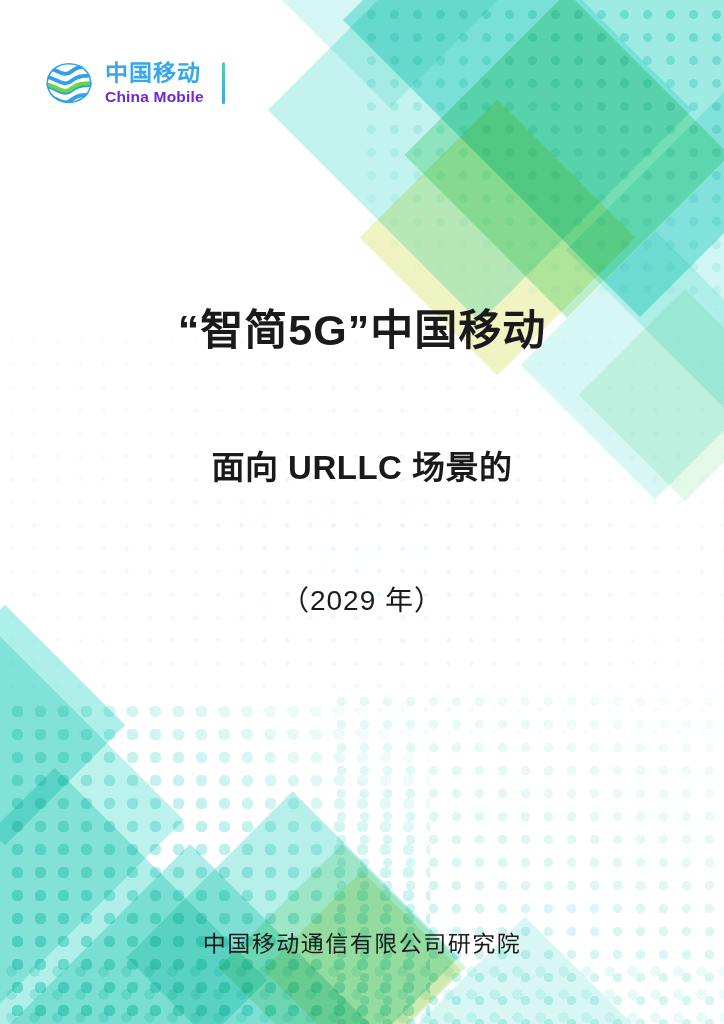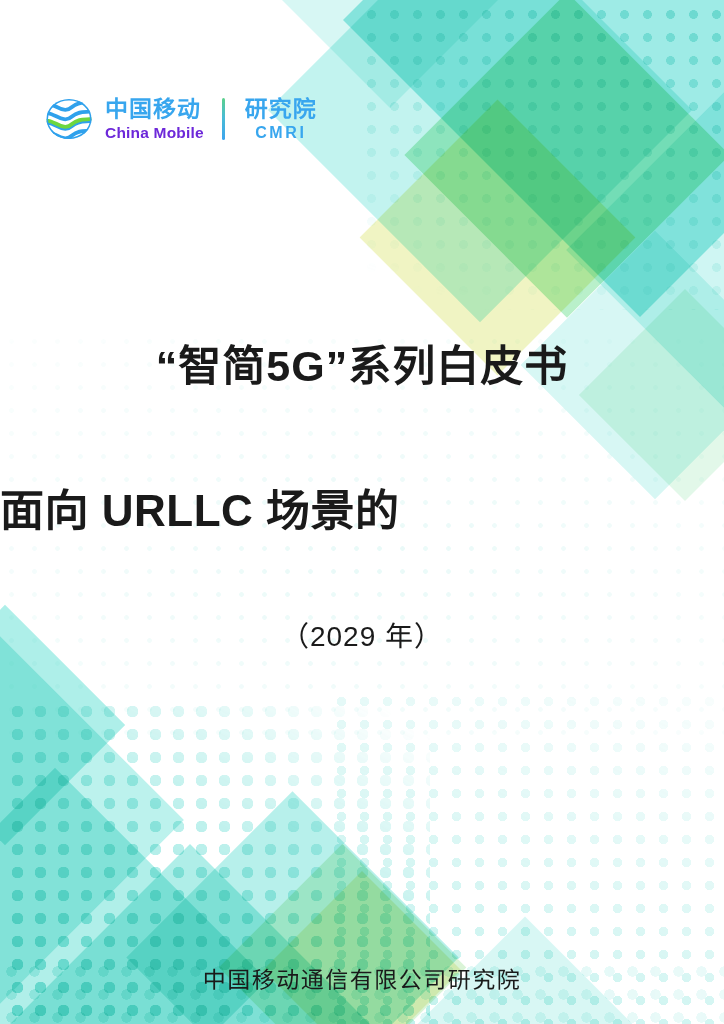--- a/index.html
+++ b/index.html
@@ -35,21 +35,20 @@
   
   .dots {
     position: absolute;
     mix-blend-mode: multiply;
   }
 
   
   .content {
     position: absolute;
     inset: 0;
-    margin-top: 36px;
   }
 
   
   .logo-block {
     position: absolute;
     left: 44px;
     top: 58px;
     display: flex;
     align-items: center;
     gap: 11px;
@@ -133,22 +132,22 @@
     letter-spacing: 1px;
     line-height: 1.15;
     white-space: nowrap;
   }
 
   .main-title {
     position: absolute;
     left: 0;
     right: 0;
     top: 447px;
-    text-align: left;
-    font-size: 44px;
+    text-align: center;
+    font-size: 33px;
     font-weight: 700;
     color: #1a1a1a;
     line-height: 1.28;
     letter-spacing: 0.5px;
   }
 
   .main-title .line {
     display: block;
     white-space: nowrap;
   }
@@ -276,27 +275,23 @@
         </g>
       </svg>
 
       <div class="logo-cn-group">
         <div class="logo-cn">中国移动</div>
         <div class="logo-en">China Mobile</div>
       </div>
 
       <div class="logo-divider"></div>
 
-      <div class="logo-inst-group">
-        <div class="logo-inst-cn">研究院</div>
-        <div class="logo-inst-en">CMRI</div>
-      </div>
     </div>
 
-    <div class="series-title">“智简5G”系列白皮书</div>
+    <div class="series-title">“智简5G”中国移动</div>
 
     <div class="main-title">
       <span class="line">面向 URLLC 场景的</span>
     </div>
 
     <div class="year-line">（2029 年）</div>
 
     <div class="publisher">中国移动通信有限公司研究院</div>
 
   </div>

